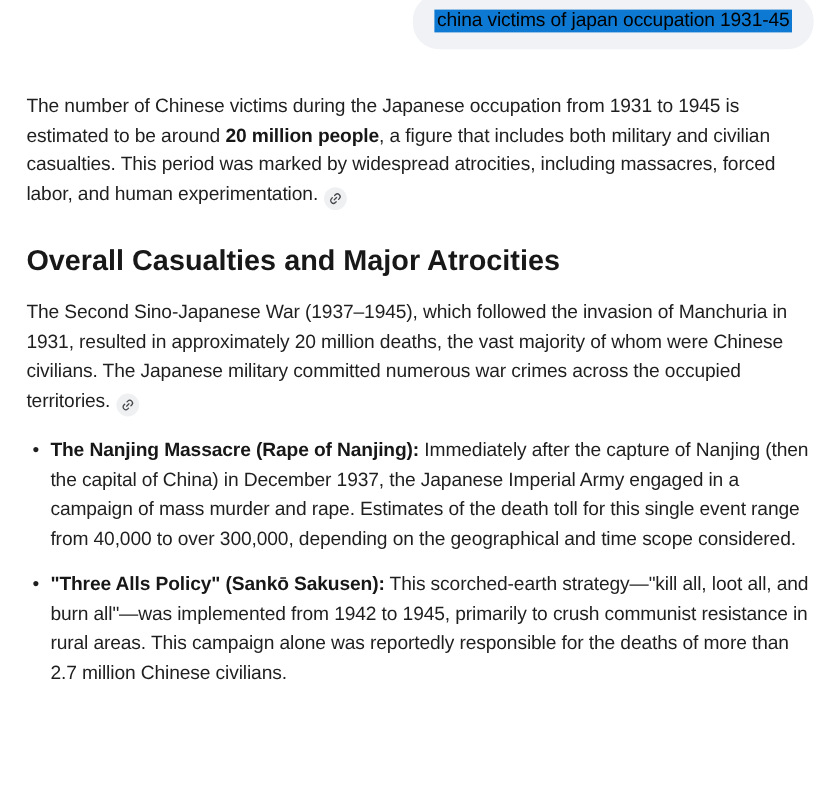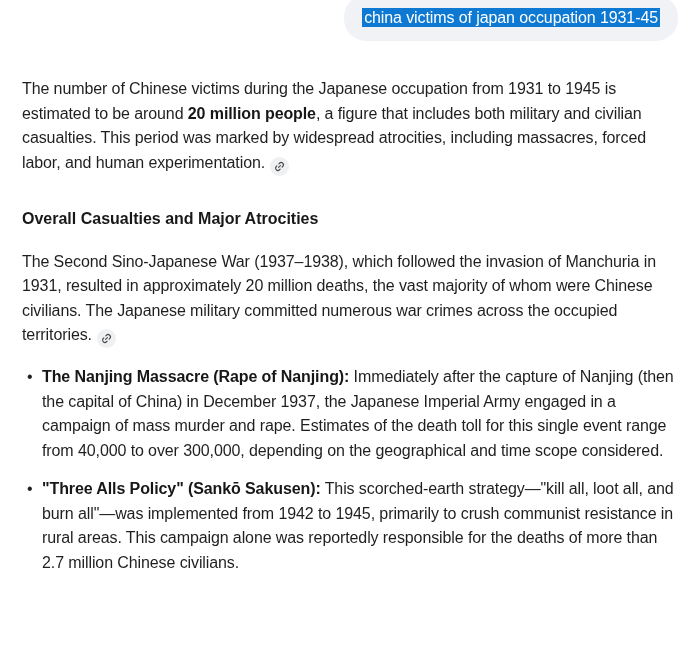--- a/index.html
+++ b/index.html
@@ -23,34 +23,34 @@
     background: #f0f2f5;
     border-radius: 22px;
     padding: 12px 18px;
     font-size: 16px;
     line-height: 22px;
     letter-spacing: -0.1px;
     white-space: nowrap;
   }
   .query-bubble .selected {
     background: #0d79d2;
-    color: #ffffff;
+    color: #000000;
     padding: 1px 2px;
   }
   
   .content {
     padding: 36px 16px 0 22px;
     font-size: 16px;
     line-height: 24.5px;
     letter-spacing: -0.1px;
   }
   .content p { margin: 0 0 17px; }
   .content strong { font-weight: 700; color: #171717; }
   h2.section-heading {
-    font-size: 16px;
+    font-size: 24px;
     line-height: 26px;
     font-weight: 700;
     color: #181818;
     margin: 30px 0 18px;
     letter-spacing: 0;
   }
   
   .cite {
     display: inline-flex;
     align-items: center;
@@ -96,21 +96,21 @@
   <p><span>The number of Chinese victims during the Japanese occupation from 1931 to 1945 is estimated to be around </span><strong>20 million people</strong><span>, a figure that includes both military and civilian casualties. This period was marked by widespread atrocities, including massacres, forced labor, and human experimentation.</span><span class="cite">
         <svg width="11" height="11" viewBox="0 0 24 24" fill="none" stroke="#46494c" stroke-width="2.4" stroke-linecap="round">
           <path d="M9 12h6"></path>
           <path d="M9 7H7a5 5 0 0 0 0 10h2"></path>
           <path d="M15 7h2a5 5 0 0 1 0 10h-2"></path>
         </svg>
       </span></p>
 
   <h2 class="section-heading">Overall Casualties and Major Atrocities</h2>
 
-  <p><span>The Second Sino-Japanese War (1937–1938), which followed the invasion of Manchuria in 1931, resulted in approximately 20 million deaths, the vast majority of whom were Chinese civilians. The Japanese military committed numerous war crimes across the occupied territories.</span><span class="cite">
+  <p><span>The Second Sino-Japanese War (1937–1945), which followed the invasion of Manchuria in 1931, resulted in approximately 20 million deaths, the vast majority of whom were Chinese civilians. The Japanese military committed numerous war crimes across the occupied territories.</span><span class="cite">
         <svg width="11" height="11" viewBox="0 0 24 24" fill="none" stroke="#46494c" stroke-width="2.4" stroke-linecap="round">
           <path d="M9 12h6"></path>
           <path d="M9 7H7a5 5 0 0 0 0 10h2"></path>
           <path d="M15 7h2a5 5 0 0 1 0 10h-2"></path>
         </svg>
       </span></p>
 
 
   <ul class="atrocity-list">
     <li><strong>The Nanjing Massacre (Rape of Nanjing):</strong><span> Immediately after the capture of Nanjing (then the capital of China) in December 1937, the Japanese Imperial Army engaged in a campaign of mass murder and rape. Estimates of the death toll for this single event range from 40,000 to over 300,000, depending on the geographical and time scope considered.</span></li>

